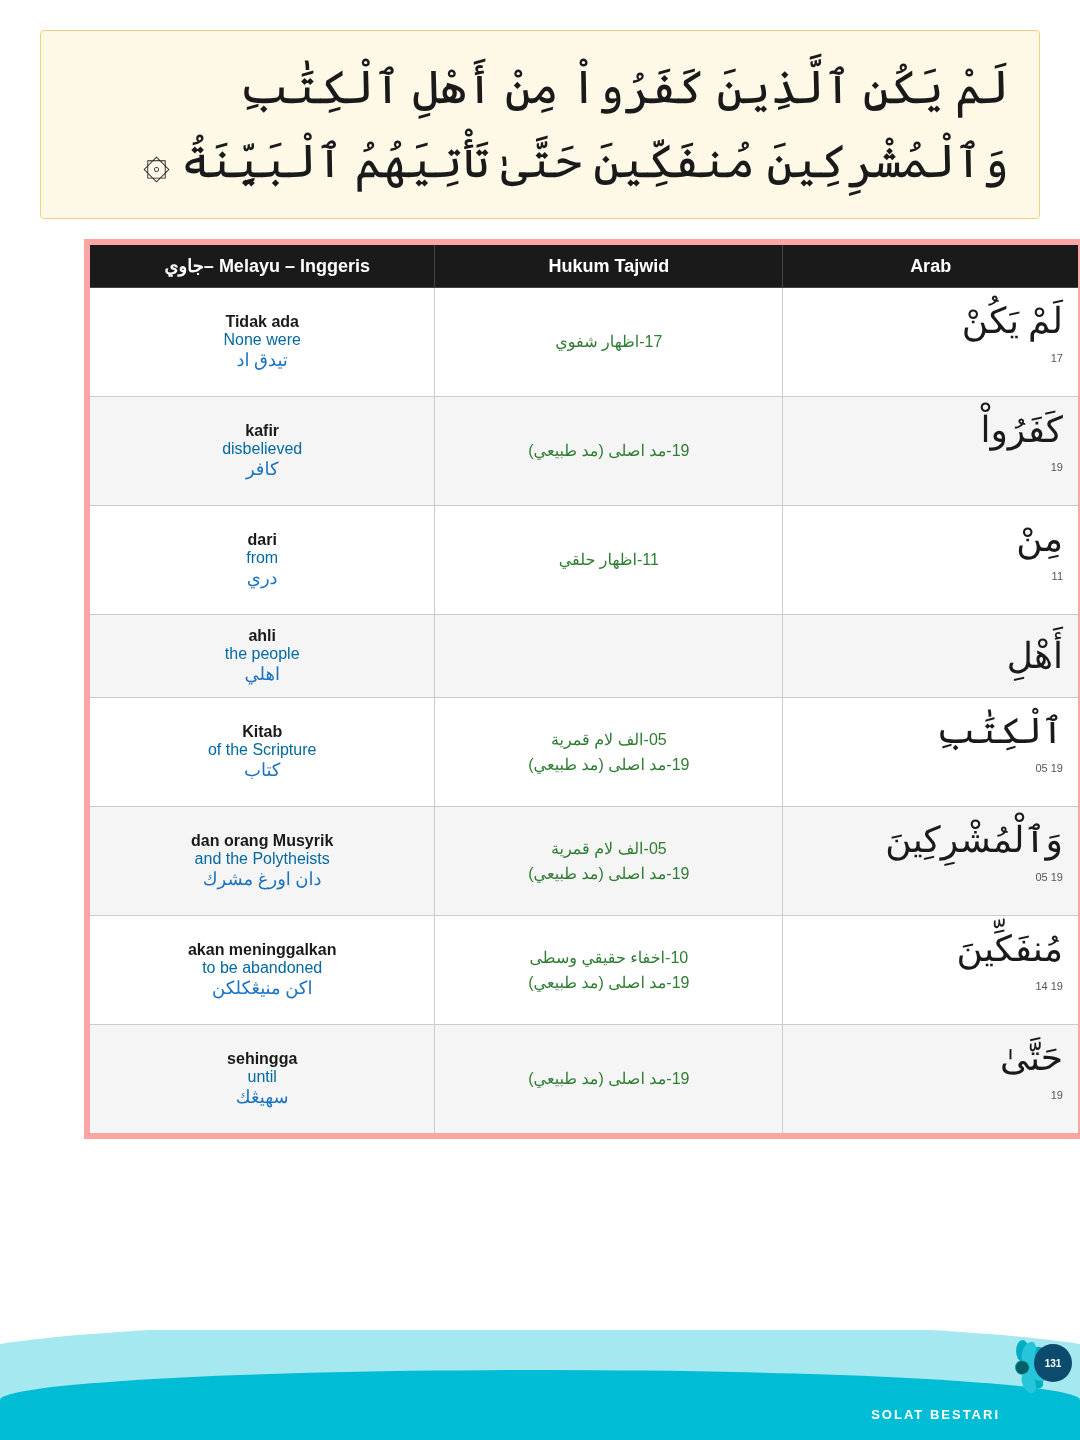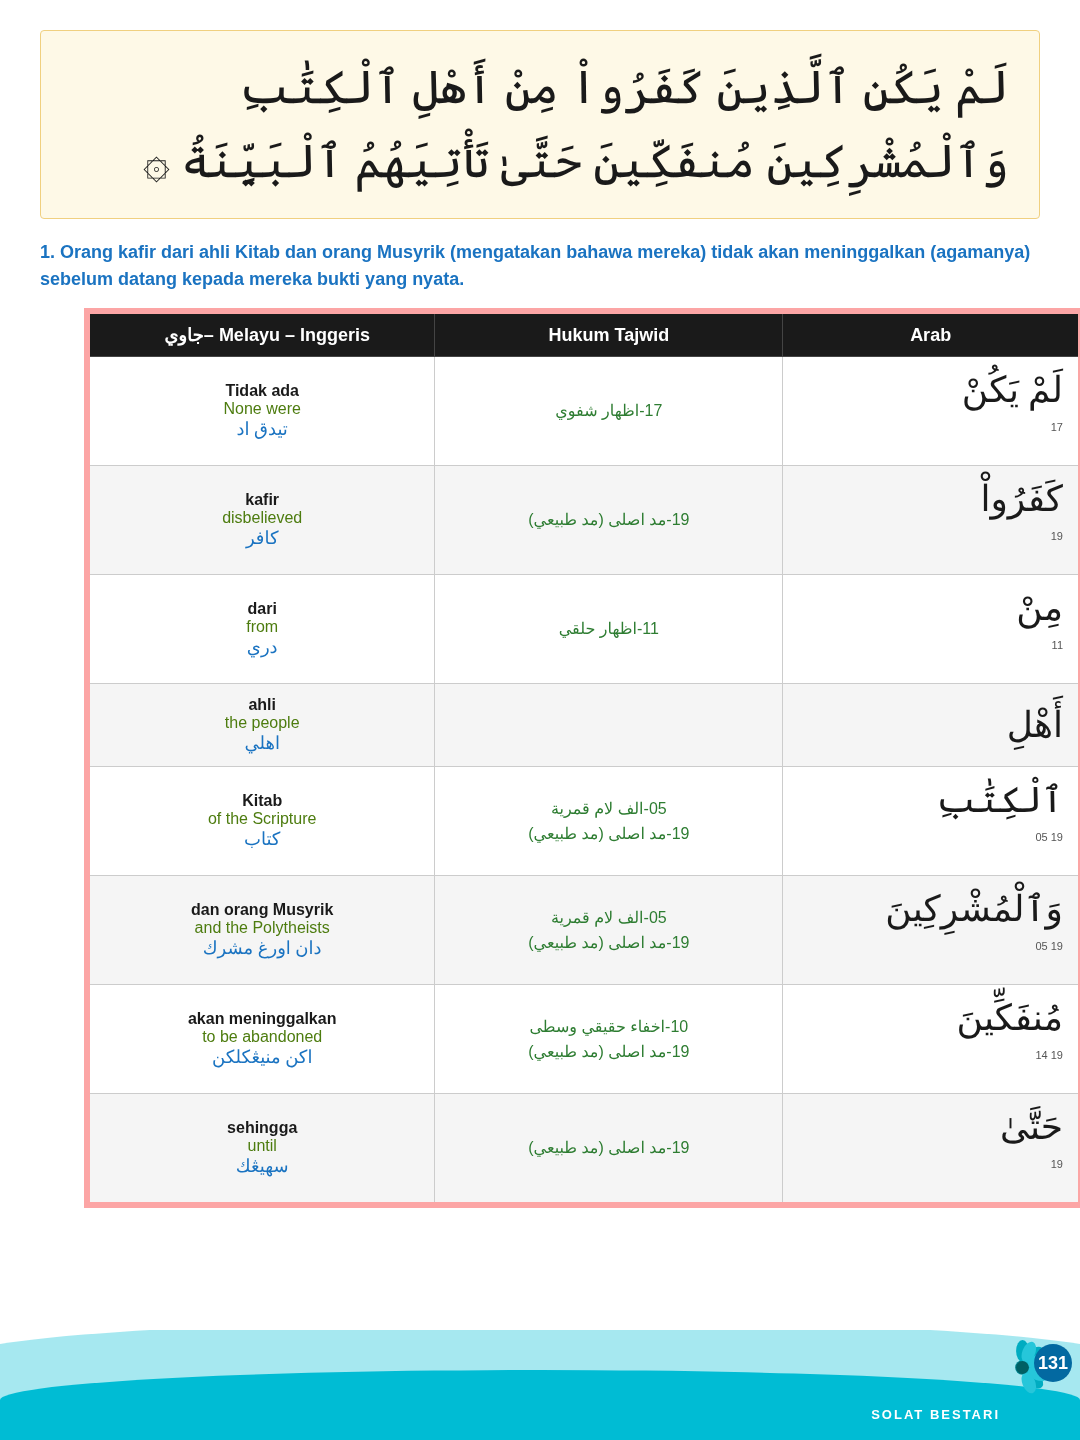--- a/index.html
+++ b/index.html
@@ -92,21 +92,21 @@
     }
 
     .melayu-bm {
       color: #1a1a1a;
       font-size: 16px;
       font-weight: bold;
       display: block;
     }
 
     .melayu-en {
-      color: #4d7c0f;
+      color: #0369a1;
       font-size: 16px;
       display: block;
     }
 
     .melayu-jawi {
       color: #1a73c1;
       font-size: 18px;
       direction: rtl;
       display: block;
       font-family: 'Traditional Arabic', 'Arabic Typesetting', serif;
@@ -174,21 +174,20 @@
   </style>
 </head>
 <body>
 
 <div class="page-wrapper">
 
   <div class="arabic-verse-box">
     <div class="arabic-verse-text">لَمْ يَكُنِ ٱلَّذِينَ كَفَرُواْ مِنْ أَهْلِ ٱلْكِتَٰبِ وَٱلْمُشْرِكِينَ مُنفَكِّينَ حَتَّىٰ تَأْتِيَهُمُ ٱلْبَيِّنَةُ ۞</div>
   </div>
 
-  <div class="translation-para">1. Orang kafir dari ahli Kitab dan orang Musyrik (mengatakan bahawa mereka) tidak akan meninggalkan (agamanya) sebelum datang kepada mereka bukti yang nyata.</div>
 
   <table class="main-table">
     <thead>
       <tr>
         <th class="col-melayu"><span style="margin-left:10px;">جاوي–</span> Melayu – Inggeris</th>
         <th class="col-tajwid">Hukum Tajwid</th>
         <th class="col-arab">Arab</th>
       </tr>
     </thead>
     <tbody id="table-body">
@@ -280,16 +279,16 @@
         <ellipse cx="30" cy="12" rx="7" ry="12" fill="#00acc1" transform="rotate(90 30 30)"></ellipse>
         <ellipse cx="30" cy="12" rx="7" ry="12" fill="#00acc1" transform="rotate(135 30 30)"></ellipse>
         <ellipse cx="30" cy="12" rx="7" ry="12" fill="#26c6da" transform="rotate(22.5 30 30)"></ellipse>
         <ellipse cx="30" cy="12" rx="7" ry="12" fill="#26c6da" transform="rotate(67.5 30 30)"></ellipse>
         <ellipse cx="30" cy="12" rx="7" ry="12" fill="#26c6da" transform="rotate(112.5 30 30)"></ellipse>
         <ellipse cx="30" cy="12" rx="7" ry="12" fill="#26c6da" transform="rotate(157.5 30 30)"></ellipse>
         <circle cx="30" cy="30" r="7" fill="#006064"></circle>
       </svg>
     </div>
 
-    <div style="position:absolute;bottom:58px;right:8px;background:#0369a1;color:white;border-radius:50%;width:38px;height:38px;display:flex;align-items:center;justify-content:center;font-size:18px;font-weight:bold;">131</div>
+    <div style="position:absolute;bottom:58px;right:8px;background:#0c4a6e;color:white;border-radius:50%;width:38px;height:38px;display:flex;align-items:center;justify-content:center;font-size:10px;font-weight:bold;">131</div>
   </div>
 
 </div>
 
 </body></html>

